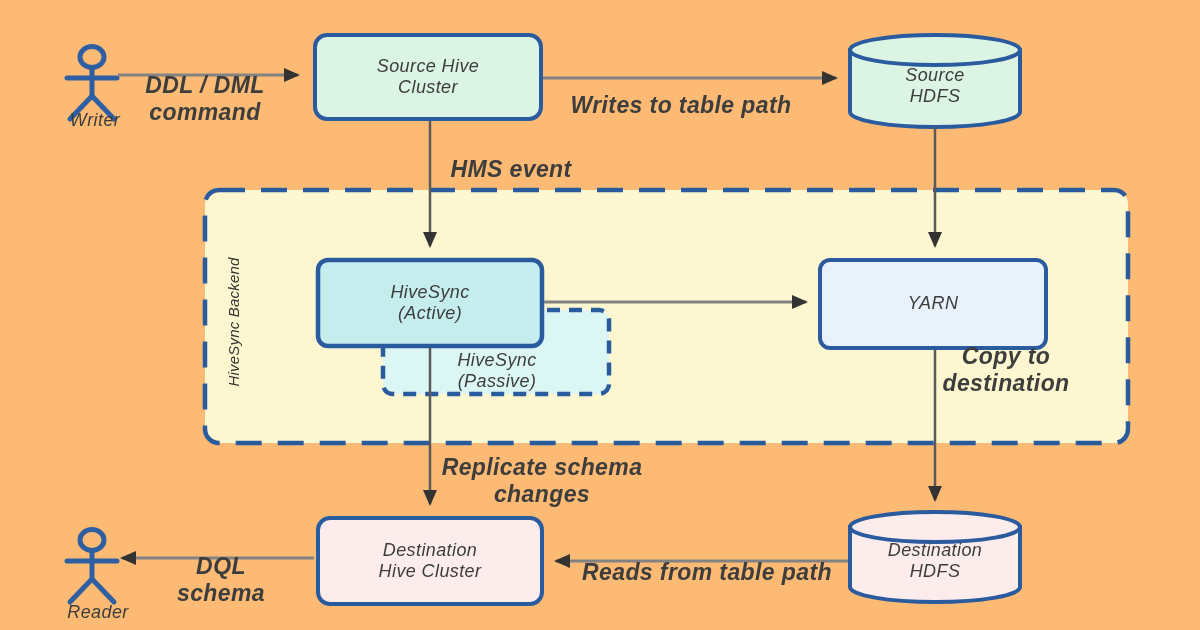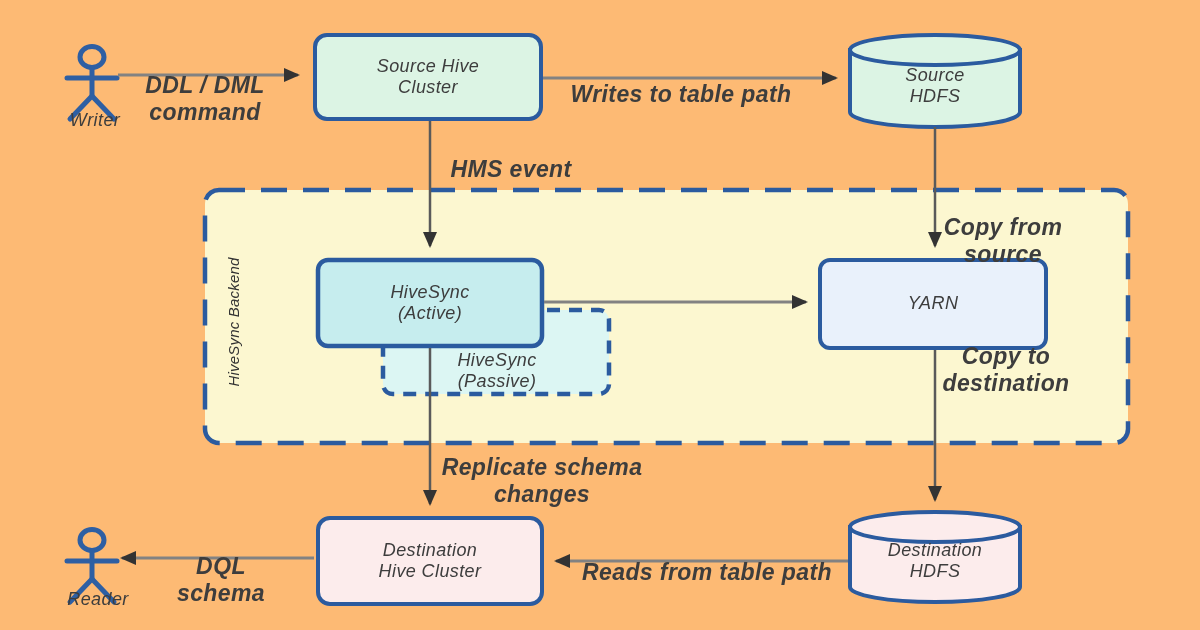--- a/index.html
+++ b/index.html
@@ -95,28 +95,26 @@
 (Passive)</div>
   <div class="lbl node-lbl" style="left:933px;top:304px">YARN</div>
   <div class="lbl node-lbl" style="left:430px;top:561px">Destination
 Hive Cluster</div>
   <div class="lbl node-lbl" style="left:935px;top:561px">Destination
 HDFS</div>
 
   <div class="lbl backend-lbl" style="left:234px;top:322px">HiveSync Backend</div>
 
   <div class="lbl actor-lbl" style="left:95px;top:121px">Writer</div>
-  <div class="lbl actor-lbl" style="left:98px;top:600px">Reader</div>
+  <div class="lbl actor-lbl" style="left:98px;top:613px">Reader</div>
 
   <div class="lbl edge-lbl" style="left:205px;top:99px">DDL / DML
 command</div>
-  <div class="lbl edge-lbl" style="left:681px;top:95px">Writes to table path</div>
+  <div class="lbl edge-lbl" style="left:681px;top:106px">Writes to table path</div>
   <div class="lbl edge-lbl" style="left:511px;top:170px">HMS event</div>
-  <div class="lbl edge-lbl" style="left:1003px;top:241px">Copy from
-source</div>
   <div class="lbl edge-lbl" style="left:1006px;top:370px">Copy to
 destination</div>
   <div class="lbl edge-lbl" style="left:542px;top:481px">Replicate schema
 changes</div>
   <div class="lbl edge-lbl" style="left:707px;top:573px">Reads from table path</div>
   <div class="lbl edge-lbl" style="left:221px;top:580px">DQL
 schema</div>
 
 </div>
 

